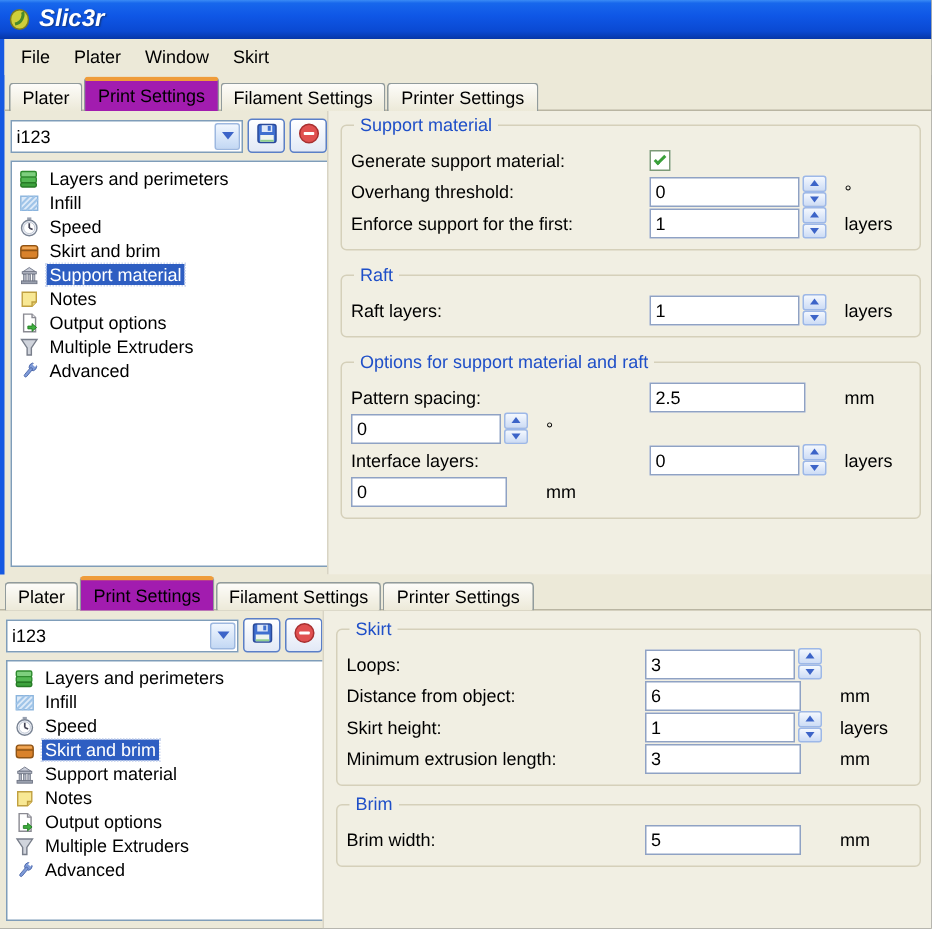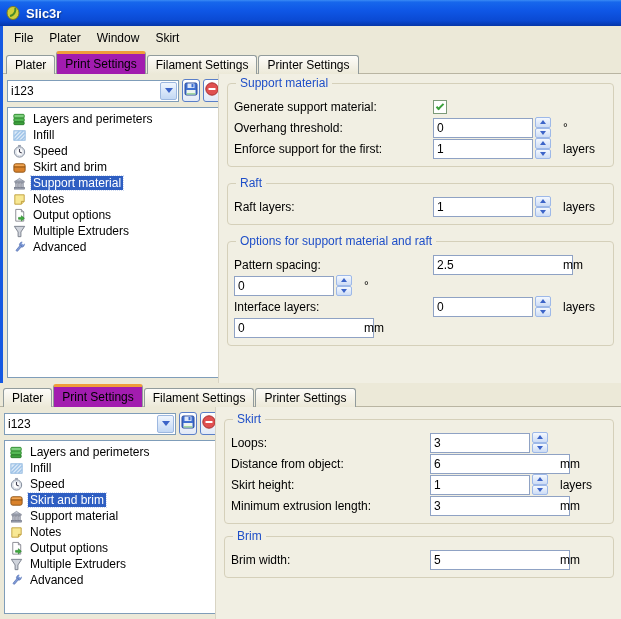--- a/index.html
+++ b/index.html
@@ -4,39 +4,39 @@
 <style>
   html,body{margin:0;padding:0;background:#888;}
   *{box-sizing:border-box;}
   .screen{position:relative;width:621px;height:619px;background:#ECE9D8;
     font-family:"Liberation Sans",sans-serif;font-size:12px;color:#000;overflow:hidden;}
 
   
   .win-top{position:absolute;top:0;left:0;width:621px;height:383px;}
   .titlebar{height:26px;background:linear-gradient(#3a8bf5 0%,#1767ec 8%,#0f57e6 40%,#0a49d2 80%,#0636a8 100%);
     display:flex;align-items:center;padding-left:5px;gap:5px;}
-  .titlebar .ttl{color:#fff;font-weight:bold;font-size:13px;text-shadow:1px 1px 1px #123a8c;}
+  .titlebar .ttl{color:#fff;font-weight:bold;font-size:16px;text-shadow:1px 1px 1px #123a8c;font-style:italic;}
   .appic{width:16px;height:16px;flex:none;}
   .win-body{border-left:3px solid #1659E2;height:357px;display:flex;flex-direction:column;}
   .menubar{height:24px;display:flex;align-items:center;background:#ECE9D8;padding-left:3px;}
   .menuitem{padding:3px 8px;cursor:default;}
 
   
   .tabs{display:flex;align-items:flex-end;height:24px;padding-left:3px;position:relative;}
   .tabs::after{content:"";position:absolute;left:0;right:0;bottom:0;height:1px;background:#b9b5a2;z-index:1;}
   .tab{height:19px;padding:0 8px;background:linear-gradient(#fdfcf9,#ece9d8);
     border:1px solid #919B9C;border-bottom:none;border-radius:3px 3px 0 0;
     display:flex;align-items:center;margin-right:1px;position:relative;z-index:2;}
   .tab.active{height:23px;background:#a21caf;border-top:3px solid #EF9C3A;z-index:3;}
 
   
   .content{flex:1;display:flex;overflow:hidden;}
   .sidebar{width:215px;flex:none;padding:4px 0 0 4px;}
   .preset-row{display:flex;align-items:center;gap:3px;height:25px;}
-  .combo{width:172px;height:22px;border:1px solid #7F9DB9;background:#fff;display:flex;align-items:center;}
+  .combo{width:155px;height:22px;border:1px solid #7F9DB9;background:#fff;display:flex;align-items:center;}
   .combo input{border:none;outline:none;flex:1;min-width:0;font:12px "Liberation Sans",sans-serif;padding:0 3px;background:transparent;}
   .combo-btn{width:17px;height:18px;margin-right:1px;flex:none;background:linear-gradient(#f0f6fe,#c3d8f4);
     border:1px solid #9db8e0;border-radius:2px;display:flex;align-items:center;justify-content:center;}
   .tool-btn{width:25px;height:23px;border:1px solid #5a7fc8;border-radius:3px;
     background:linear-gradient(#ffffff,#e2e9f6);display:flex;align-items:center;justify-content:center;padding:0;}
   .tool-btn svg{width:16px;height:16px;}
   .listbox{margin-top:4px;width:240px;border:1px solid #7F9DB9;background:#fff;padding:3px 0 0 3px;overflow:hidden;}
   .lb1{height:271px;} .lb2{height:174px;}
   .titem{display:flex;align-items:center;gap:4px;height:16px;padding-left:1px;white-space:nowrap;}
   .titem .ic{width:15px;height:15px;flex:none;display:flex;}
@@ -47,21 +47,21 @@
   .main{flex:1;background:#F1EFE3;border-left:1px solid #d8d4c4;padding:9px 7px 0 8px;overflow:hidden;}
   .group{position:relative;border:1px solid #d5d0ba;border-radius:4px;padding:12px 6px 7px 6px;margin-bottom:16px;}
   .gtitle{position:absolute;top:-8px;left:8px;background:#F1EFE3;padding:0 4px;color:#1F4FC8;}
 
   .frow{display:flex;align-items:center;height:21px;}
   .frow .lab{width:199px;flex:none;}
   .ctrl{width:124px;flex:none;display:flex;align-items:center;}
   .unit{margin-left:6px;}
   input.field{height:20px;border:1px solid #8fa2c4;background:#fff;font:12px "Liberation Sans",sans-serif;
     padding:0 3px;width:100px;outline:none;}
-  input.field.wide{width:140px;}
+  input.field.wide{width:104px;}
   .spin{width:16px;height:21px;display:flex;flex-direction:column;margin-left:2px;flex:none;}
   .spin .sbtn{flex:1;border:1px solid #9db8e8;background:linear-gradient(#f4f8fe,#cddcf5);
     border-radius:2px;padding:0;display:flex;align-items:center;justify-content:center;}
   .tri-up{width:0;height:0;border-left:3px solid transparent;border-right:3px solid transparent;border-bottom:4px solid #3c64c8;}
   .tri-down{width:0;height:0;border-left:3px solid transparent;border-right:3px solid transparent;border-top:4px solid #3c64c8;}
   .tri-dn-sm{width:0;height:0;border-left:4px solid transparent;border-right:4px solid transparent;border-top:5px solid #3c64c8;}
   .tri-dn-w{width:0;height:0;border-left:4px solid transparent;border-right:4px solid transparent;border-top:5px solid #fff;}
 
   .select{width:104px;height:20px;border:1px solid #7F9DB9;background:#fff;display:flex;align-items:center;}
   .select .val{flex:1;padding:0 3px;overflow:hidden;white-space:nowrap;}

